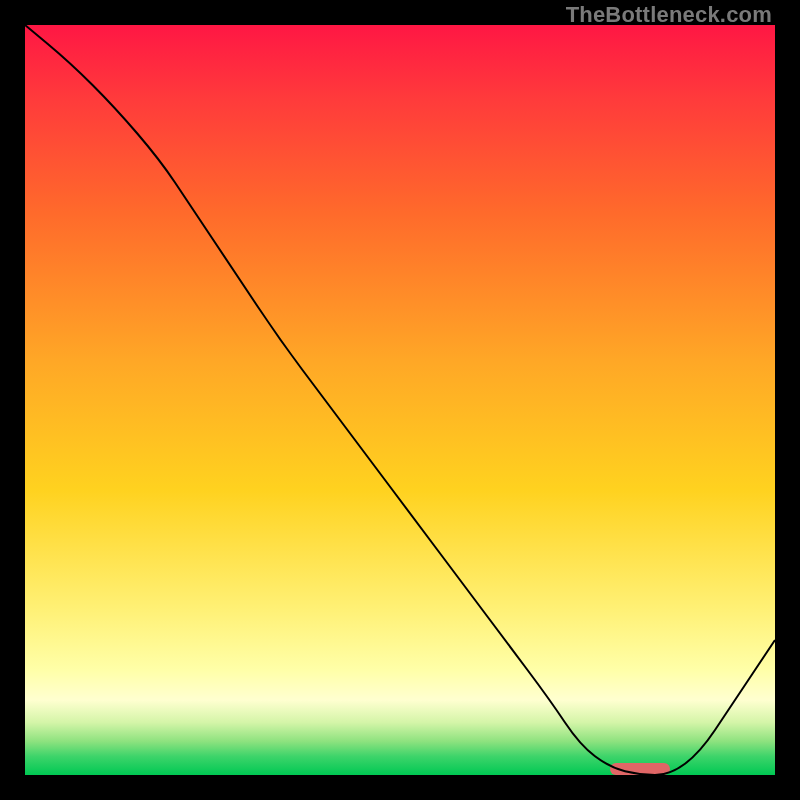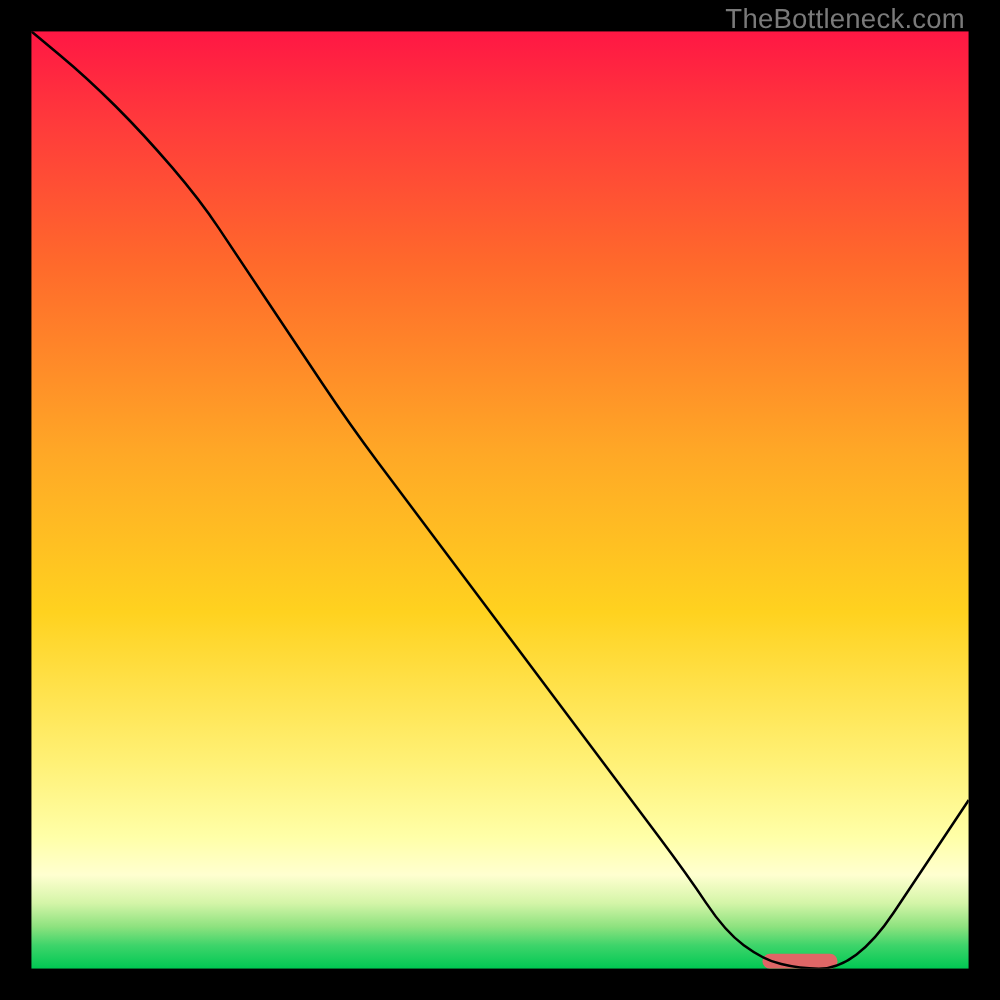--- a/index.html
+++ b/index.html
@@ -25,21 +25,21 @@
     top: 0;
     width: 750px;
     height: 750px;
   }
   .watermark {
     position: absolute;
     top: 2px;
     right: 28px;
     color: #7a7a7a;
     font-size: 22px;
-    font-weight: 400;
+    font-weight: 700;
     letter-spacing: 0.2px;
     user-select: none;
     text-align: right;
   }
   svg { display: block; }
 </style>
 </head>
 <body>
 
 <div class="watermark">TheBottleneck.com</div>

